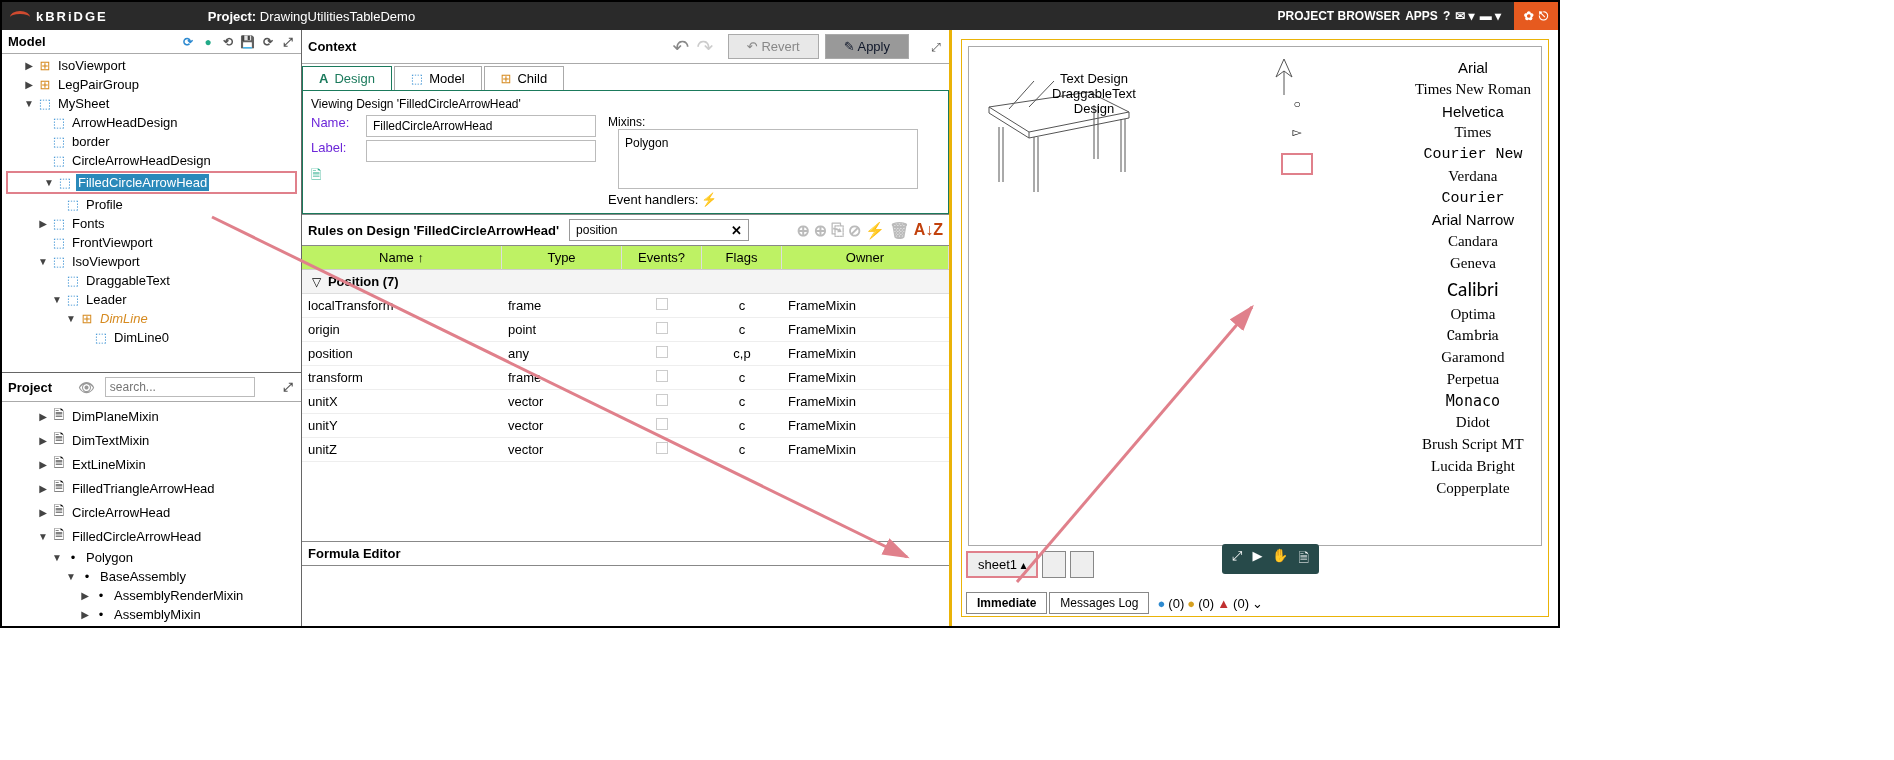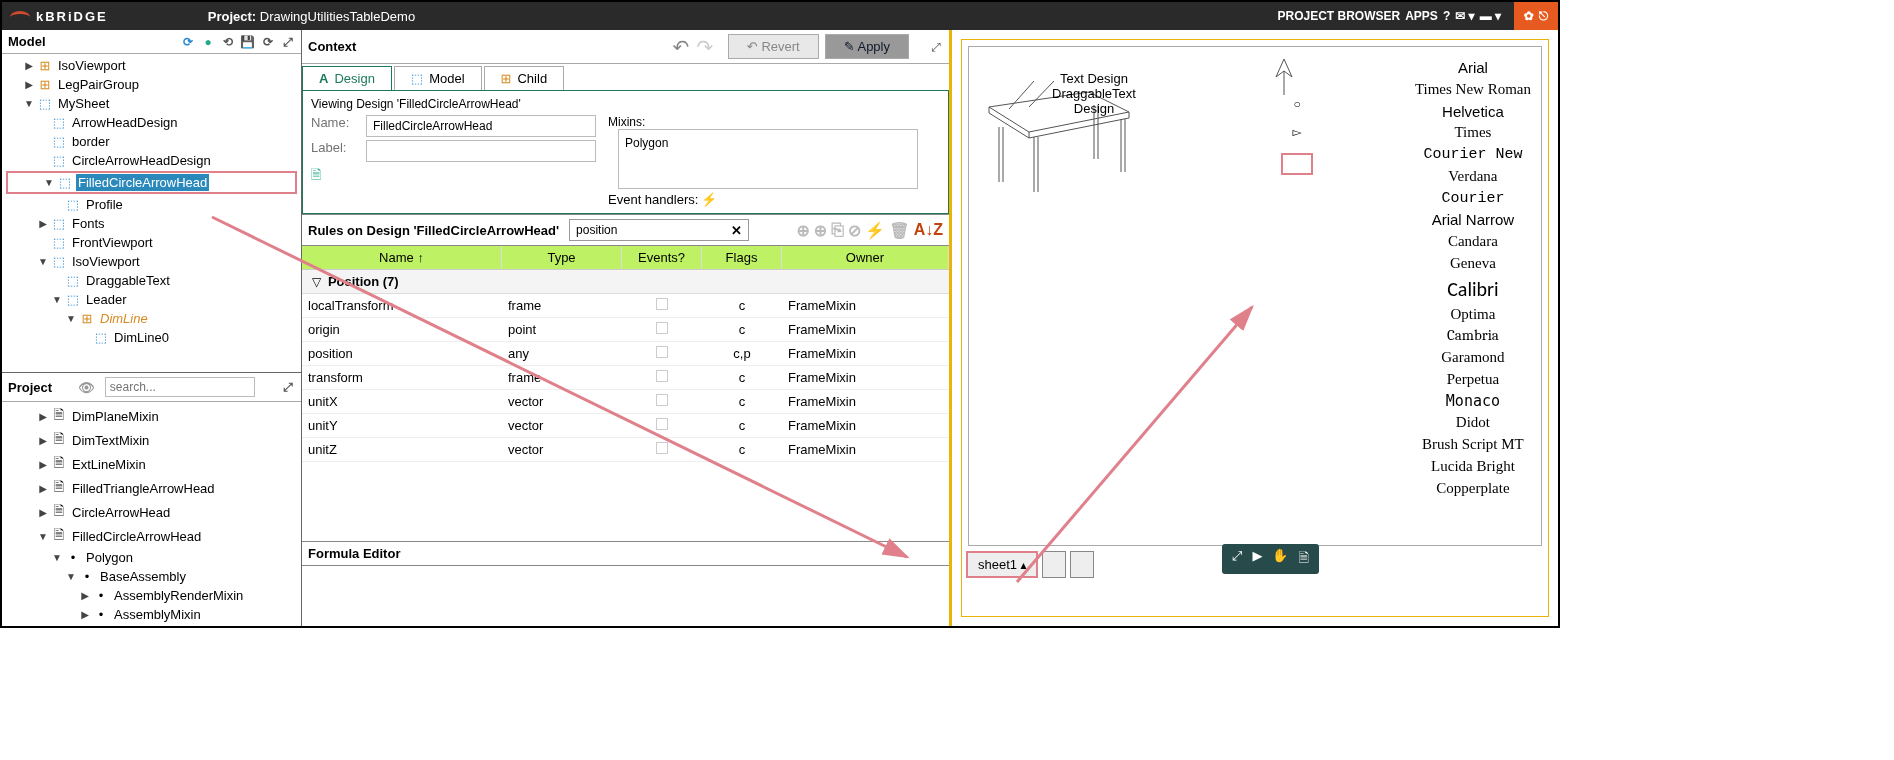--- a/index.html
+++ b/index.html
@@ -27,21 +27,21 @@
 .project-search{border:1px solid #bbb;padding:2px 4px;font-size:12px;width:150px;margin-left:6px}
 .eye{color:#999;margin-left:auto;margin-right:4px}
 .mid-panel{width:650px;border-right:3px solid #eab308;display:flex;flex-direction:column}
 .context-header{display:flex;align-items:center;padding:4px 6px;border-bottom:1px solid #aaa}
 .ctx-btn{border:1px solid #aaa;background:#e8e8e8;padding:4px 18px;margin-left:6px;color:#888;font-size:12px}
 .tabs{display:flex;border-bottom:1px solid #1b7a5c;margin-top:2px}
 .tab{padding:4px 16px;border:1px solid #aaa;border-bottom:none;margin-right:2px;display:flex;align-items:center;gap:6px;background:#fff;cursor:pointer}
 .tab.active{border-color:#1b7a5c;color:#1b7a5c}
 .form-area{border:1px solid #1b7a5c;border-top:none;padding:6px 8px 6px 8px;font-size:12px}
 .form-row{display:flex;align-items:flex-start;margin-bottom:3px}
-.form-row label{width:55px;color:#737373}
+.form-row label{width:55px;color:#6d28d9}
 .form-input{border:1px solid #bbb;padding:3px 6px;width:230px;font-size:12px}
 .mixins-box{border:1px solid #bbb;width:300px;height:60px;padding:6px;margin-left:10px;font-size:12px}
 .rules-header{display:flex;align-items:center;padding:4px 6px;border-top:1px solid #888;border-bottom:1px solid #888;font-weight:bold}
 .rule-search{border:1px solid #999;padding:3px 6px;width:180px;margin-left:10px;font-size:12px}
 .rule-search-x{margin-left:-18px;font-weight:bold;cursor:pointer}
 .rule-icons{margin-left:auto;display:flex;gap:4px;color:#bbb}
 .rule-icons span{font-size:16px}
 .grid-head{display:flex;background:#bef264;border-bottom:1px solid #ccc;font-size:12px}
 .grid-head div{padding:4px 6px;border-right:1px solid #ddd}
 .col-name{width:200px}.col-type{width:120px}.col-ev{width:80px;text-align:center}.col-flags{width:80px;text-align:center}.col-own{flex:1}
@@ -492,20 +492,30 @@
     <div class="sheet-tab" style="width:24px"></div>
   </div>
 
   <div class="view-toolbar">
     <span>⤢</span>
     <span>▶</span>
     <span>✋</span>
     <span>🗎</span>
   </div>
 
+  <div class="bottom-tabs">
+    <div class="btab" style="font-weight:bold">Immediate</div>
+    <div class="btab">Messages Log</div>
+    <span class="status-icons">
+      <span style="color:#2e8ad0">●</span> <span>(0)</span>
+      <span style="color:#d6a01f">●</span> <span>(0)</span>
+      <span style="color:#c03030">▲</span> <span>(0)</span>
+      <span>⌄</span>
+    </span>
+  </div>
 </div>
 
 </div>
 
 <svg class="arrow-line" style="left:0;top:0" width="1560" height="628">
   <defs>
       <marker id="ah" markerWidth="10" markerHeight="10" refX="8" refY="3" orient="auto">
         <path d="M0 0 L9 3 L0 6 Z" fill="#e0808b"></path>
       </marker>
     </defs>

